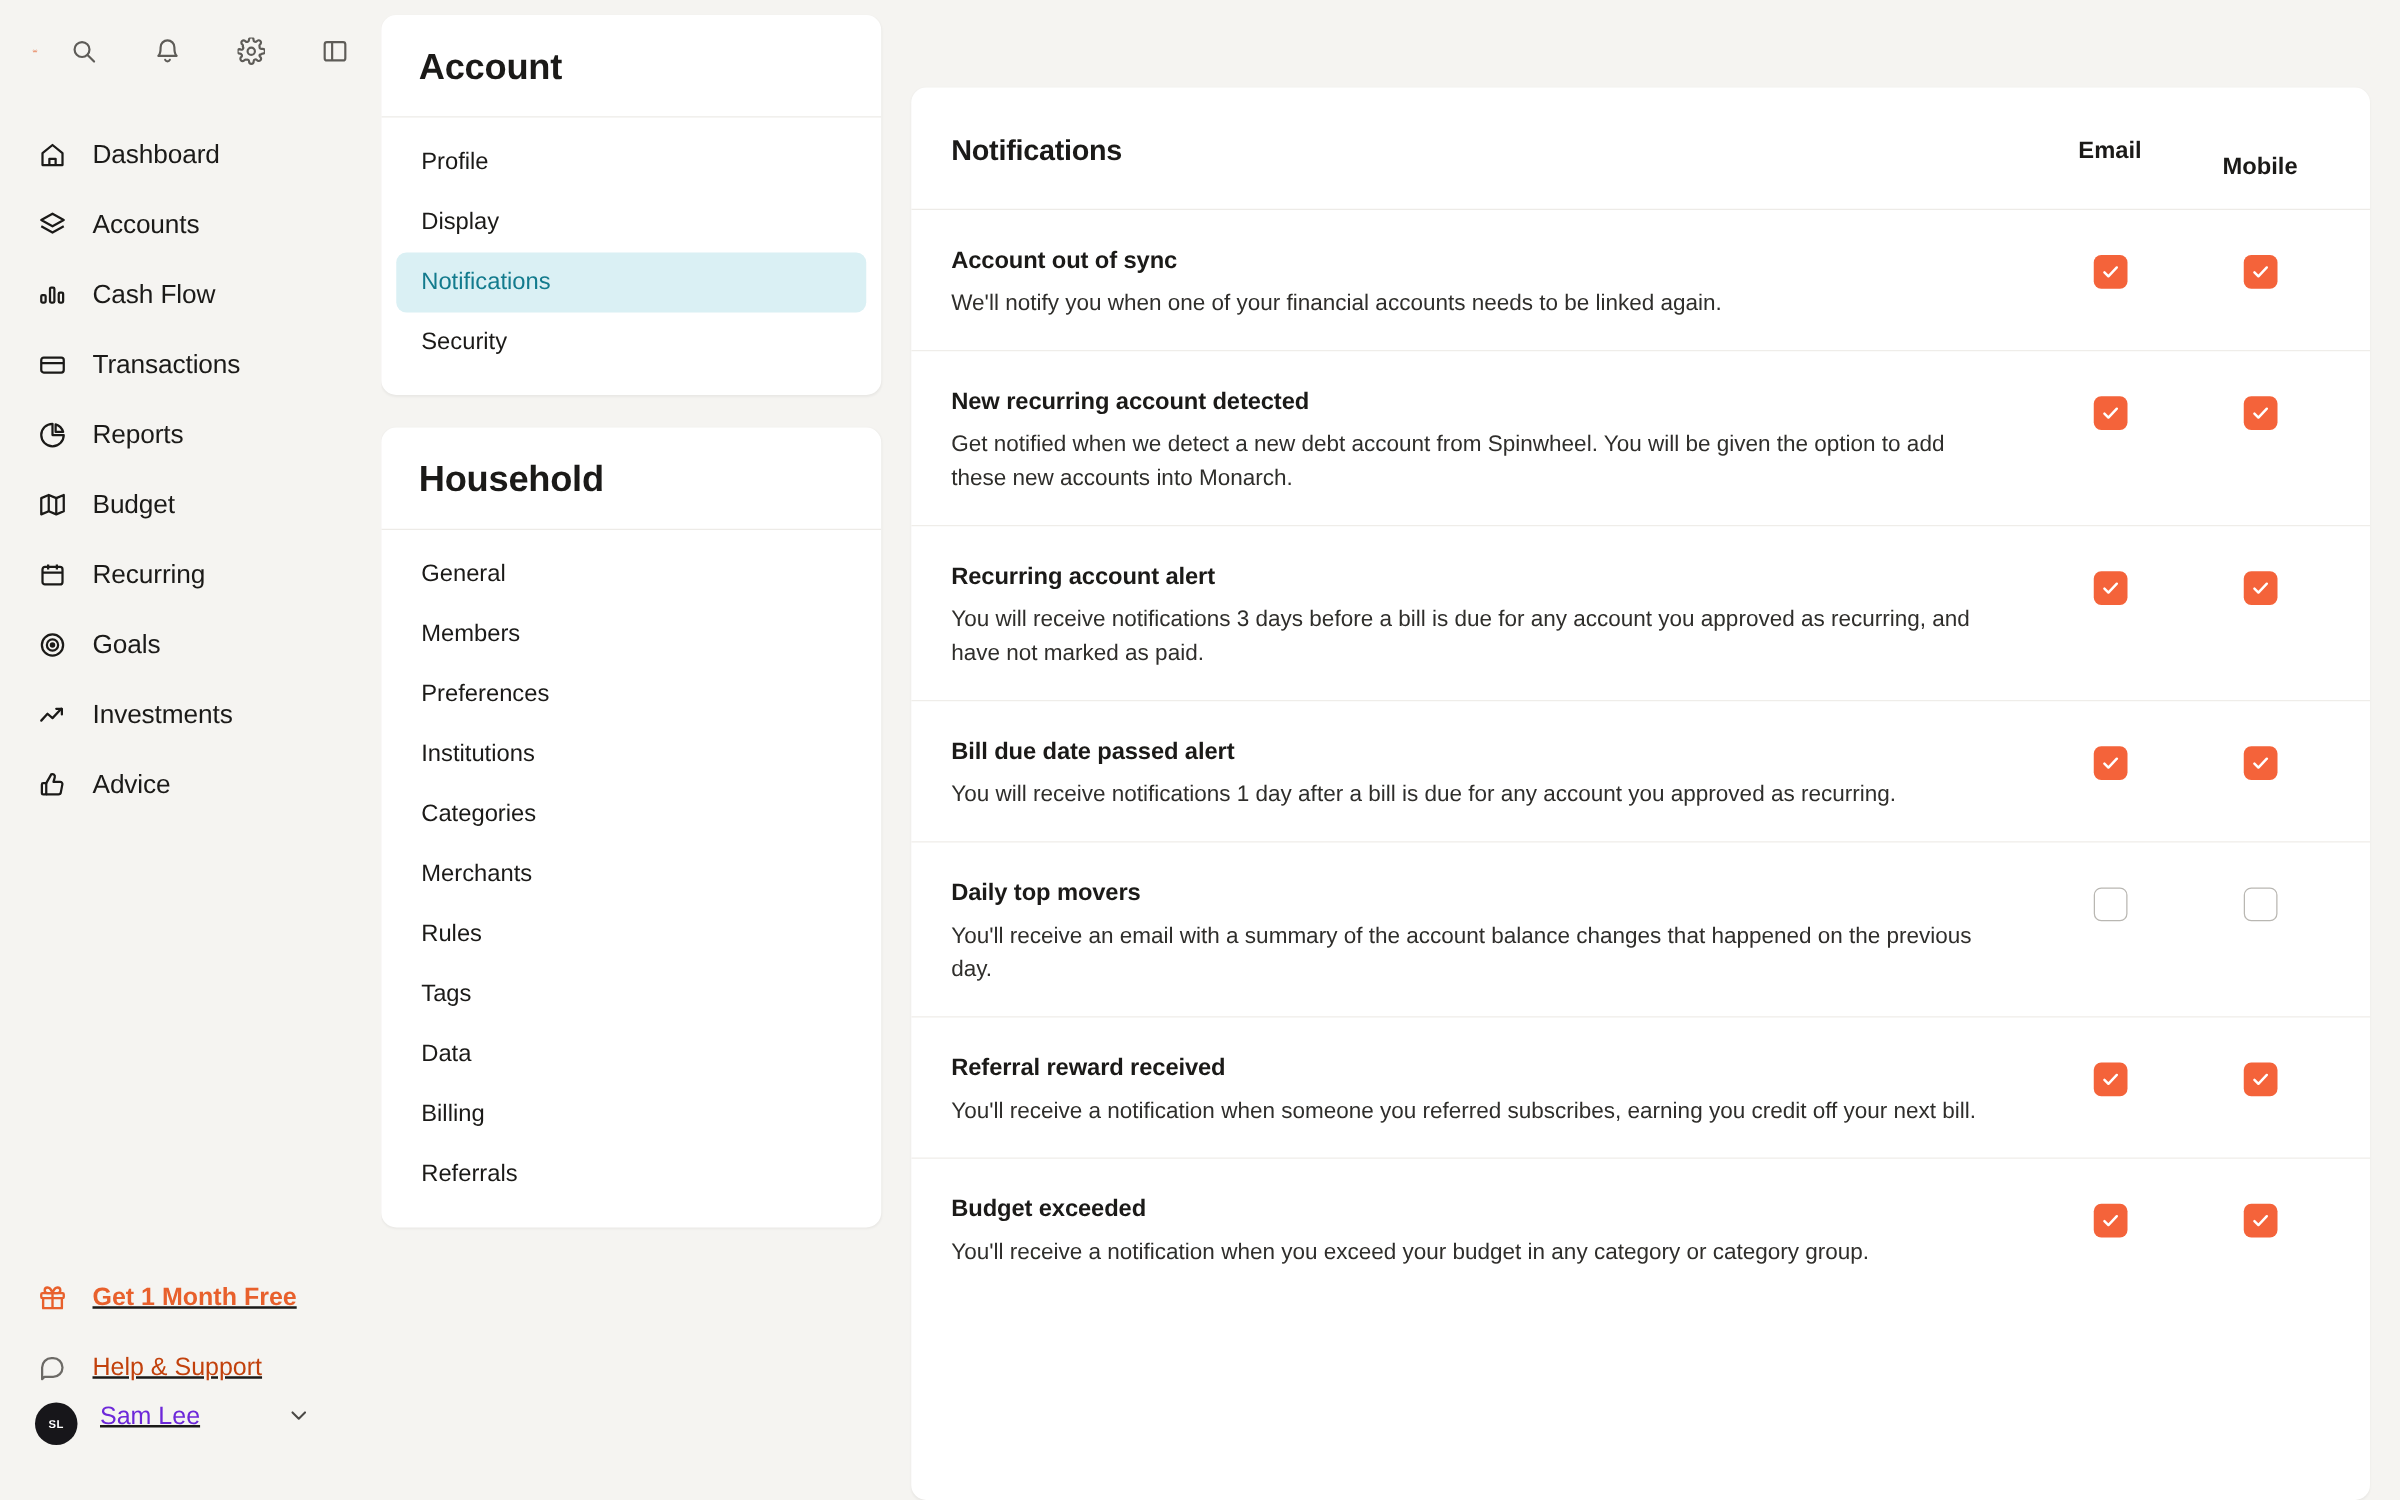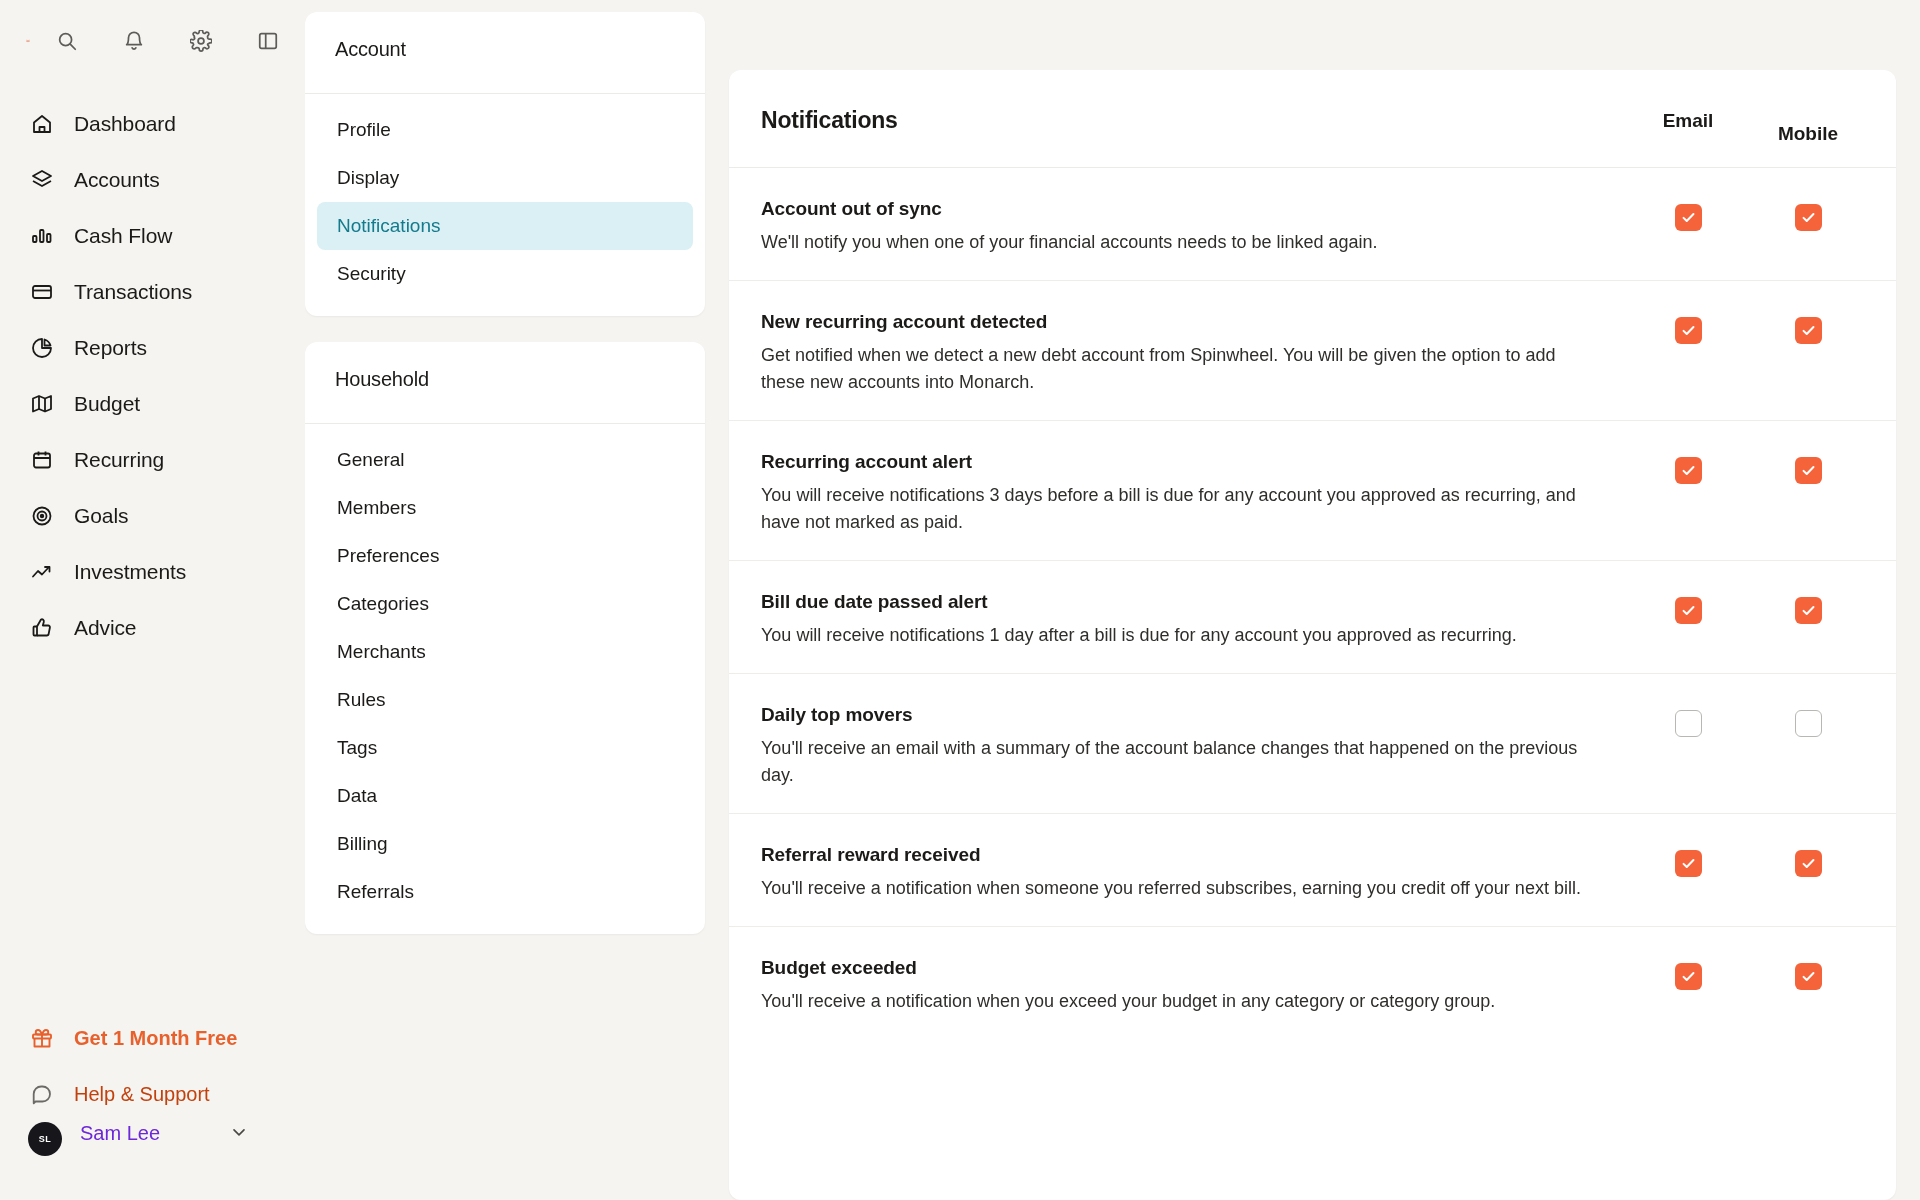--- a/index.html
+++ b/index.html
@@ -26,21 +26,21 @@
 
   .nav { margin-top:14px; display:flex; flex-direction:column; }
   .nav-item {
     display:flex; align-items:center; gap:20px;
     height:56px; padding:0 30px; cursor:pointer;
     color:#1B1A18;
   }
   .nav-item .ni-icon { width:24px; height:24px; flex:0 0 24px; color:#1B1A18; }
   .nav-item .ni-label { font-size:21px; letter-spacing:-0.1px; }
 
-  .sb-bottom { position:absolute; left:0; bottom:0; width:100%; padding-bottom:18px; }
+  .sb-bottom { position:absolute; left:0; bottom:0; width:100%; padding-bottom:18px;text-decoration:underline; }
   .promo { display:flex; align-items:center; gap:20px; height:56px; padding:0 30px; cursor:pointer; }
   .promo .ni-icon { width:24px; height:24px; flex:0 0 24px; color:#E8602C; }
   .promo .ni-label { font-size:20px; font-weight:bold; color:#E8602C; }
   .help { display:flex; align-items:center; gap:20px; height:56px; padding:0 30px; cursor:pointer; }
   .help .ni-icon { width:24px; height:24px; flex:0 0 24px; color:#6C6A66; }
   .help .ni-label { font-size:20px; color:#c2410c; }
   .userrow { display:flex; gap:18px; height:60px; padding:0 28px; cursor:pointer; }
   .avatar {
     width:34px; height:34px; flex:0 0 34px; border-radius:50%;
     background:#17161A; color:#fff; font-size:9px; font-weight:bold;
@@ -51,22 +51,22 @@
 
   
   .settings-col { width:400px; flex:0 0 400px; padding-top:0; }
   .page-title { font-size:25px; font-weight:bold; padding:26px 0 0 10px; letter-spacing:-0.3px; }
   .card {
     background:#FFFFFF; border-radius:12px; margin-left:0; margin-right:0;
     box-shadow:0 1px 2px rgba(20,20,20,0.05);
     overflow:hidden;
   }
   .card-head {
-    font-size:20px; font-weight:normal; letter-spacing:-0.2px;
-    padding:26px 30px 32px 30px; border-bottom:1px solid #EDEBE7;
+    font-size:29px; font-weight:bold; letter-spacing:-0.2px;
+    padding:26px 30px 22px 30px; border-bottom:1px solid #EDEBE7;
   }
   .card-list { padding:12px 12px 18px 12px; }
   .card-item {
     font-size:19px; color:#1B1A18; padding:0 20px;
     height:48px; display:flex; align-items:center;
     border-radius:8px; cursor:pointer;
   }
   .card-item.active { background:#DAF0F4; color:#137B8D; }
 
   
@@ -248,20 +248,21 @@
         <div class="card-item">Security</div>
       </div>
     </div>
 
     <div class="card" style="margin-top:26px;">
       <div class="card-head">Household</div>
       <div class="card-list">
         <div class="card-item">General</div>
         <div class="card-item">Members</div>
         <div class="card-item">Preferences</div>
+        <div class="card-item">Institutions</div>
         <div class="card-item">Categories</div>
         <div class="card-item">Merchants</div>
         <div class="card-item">Rules</div>
         <div class="card-item">Tags</div>
         <div class="card-item">Data</div>
         <div class="card-item">Billing</div>
         <div class="card-item">Referrals</div>
       </div>
     </div>
   </div>

